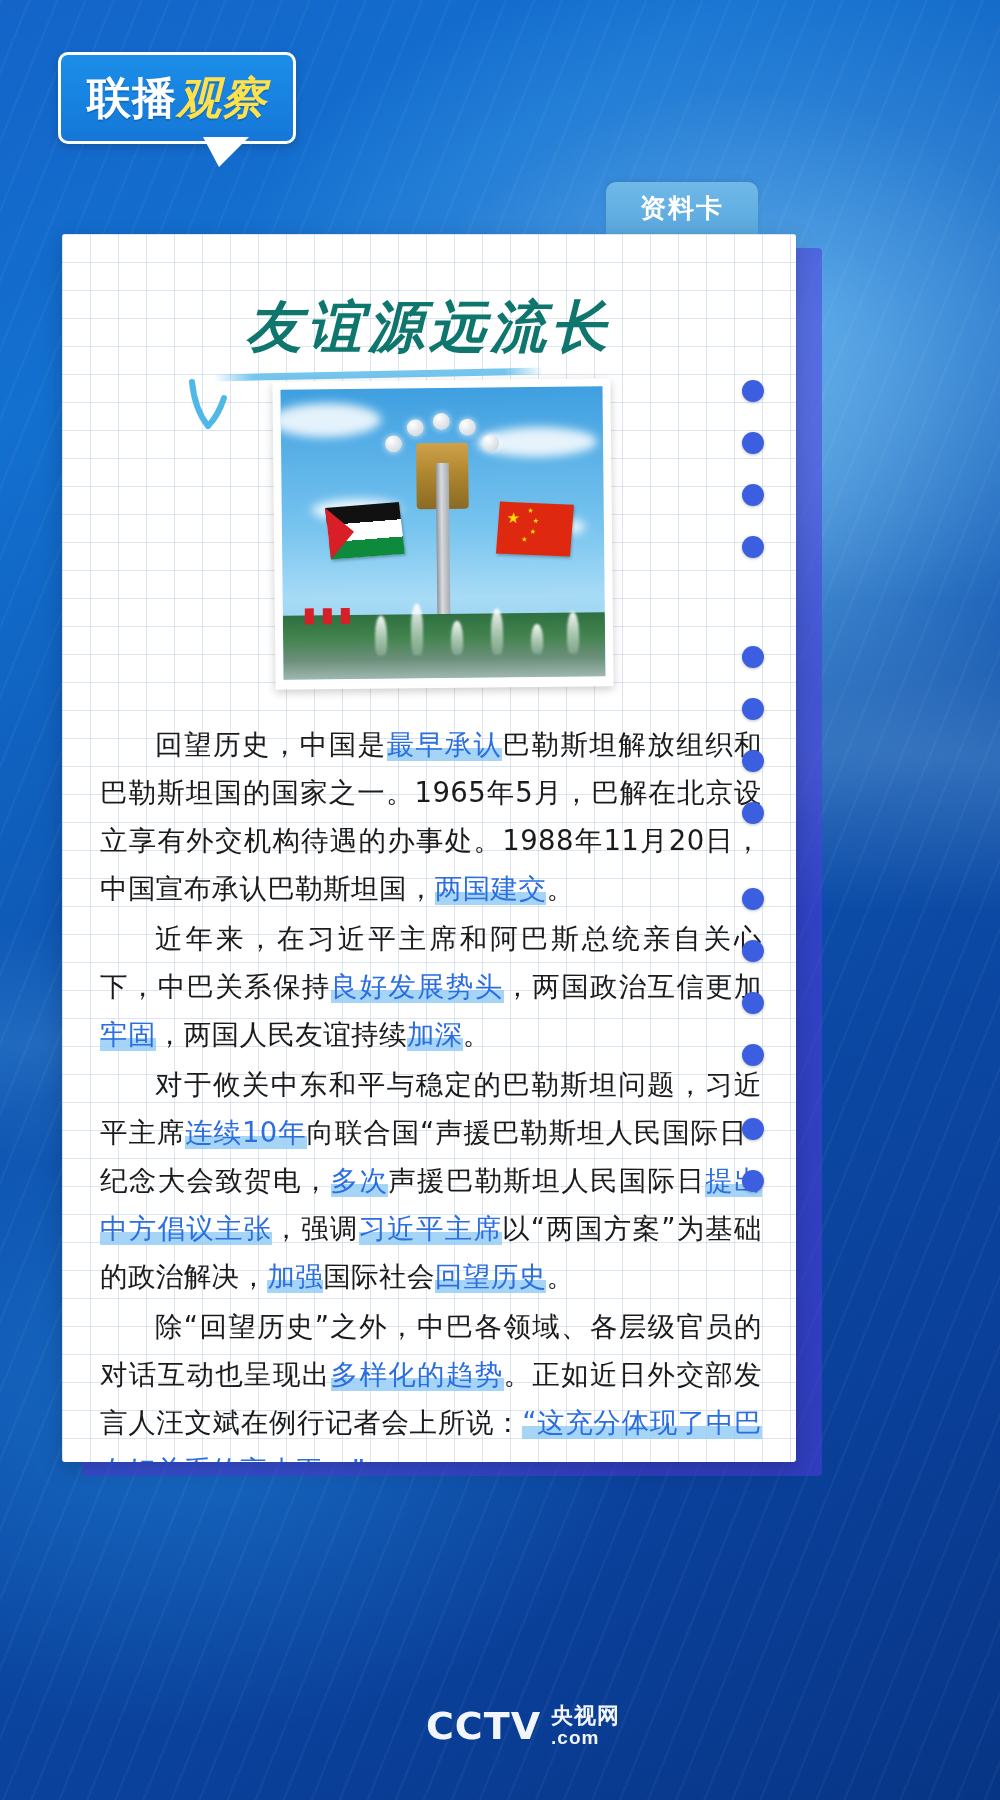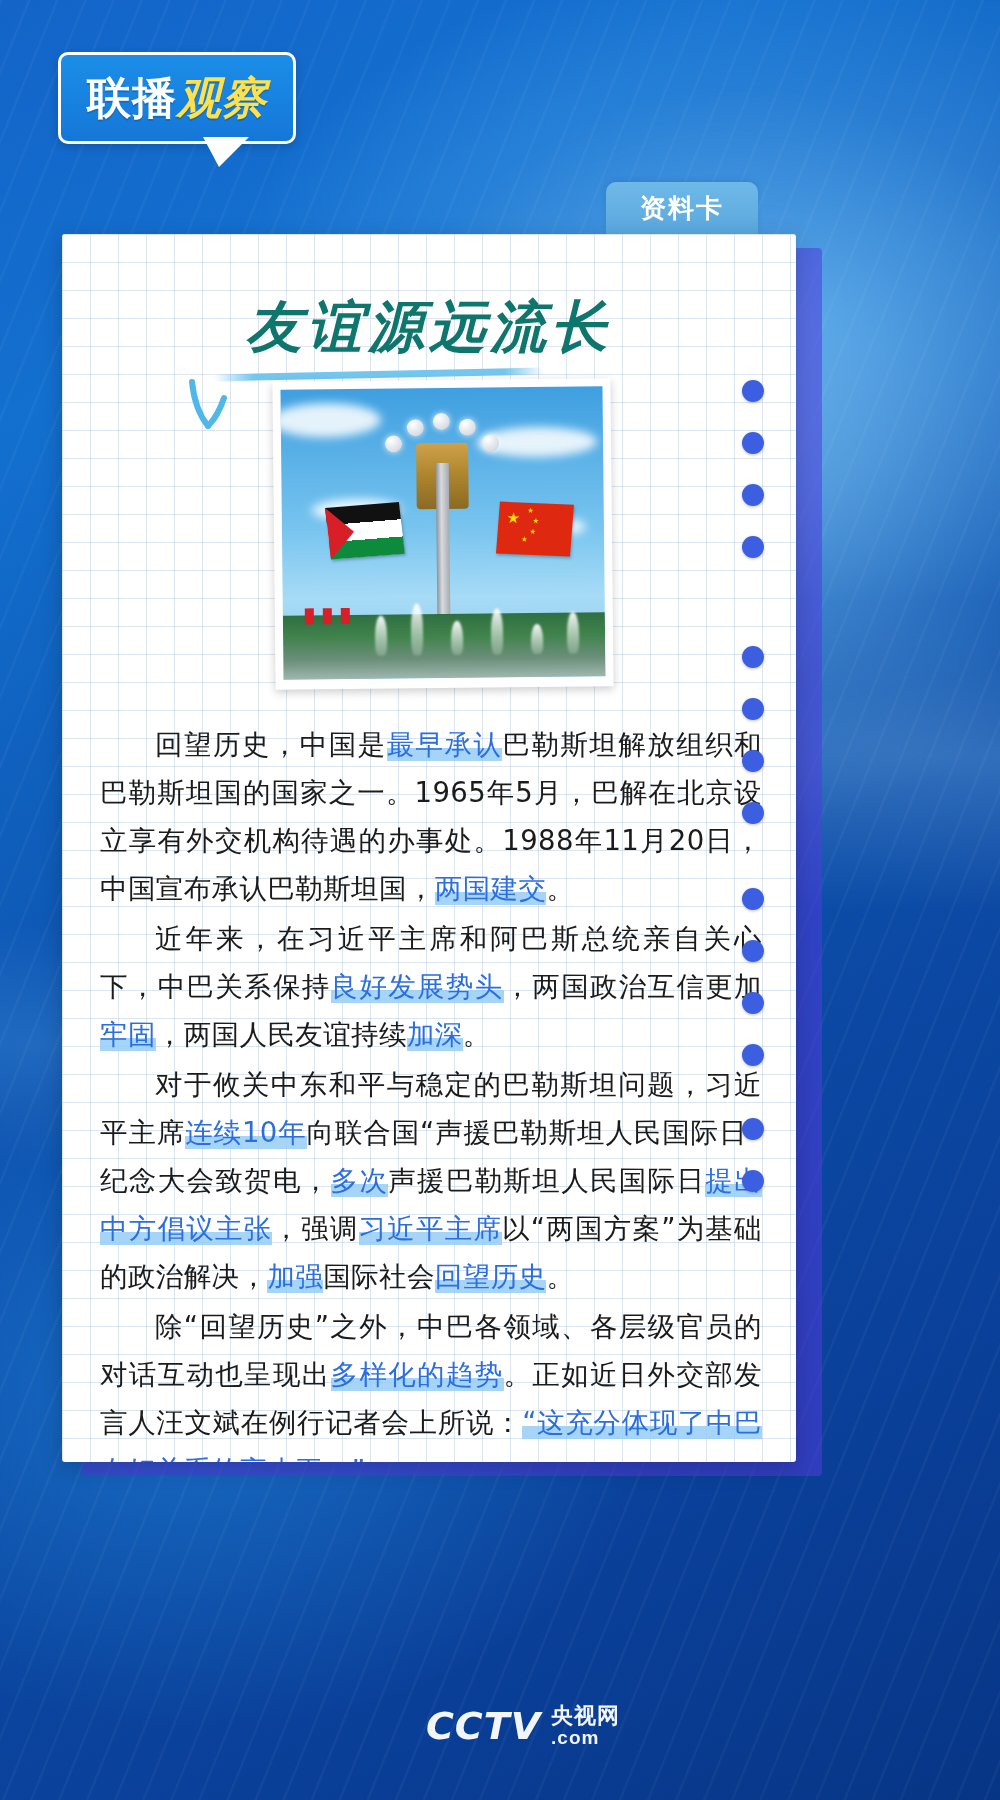--- a/index.html
+++ b/index.html
@@ -338,21 +338,20 @@
     gap: 10px;
     font-size: 34px;
     font-weight: bold;
     letter-spacing: 1px;
     opacity: .95;
   }
   .cctv-mark {
     font-family: "DejaVu Sans", sans-serif;
     font-size: 38px;
     font-weight: bold;
-    font-style: italic;
     margin-left: 46px;
   }
   .cctv-cn {
     display: flex;
     flex-direction: column;
     align-items: flex-start;
     line-height: 1.05;
   }
   .cctv-cn .cn {
     font-size: 22px;

